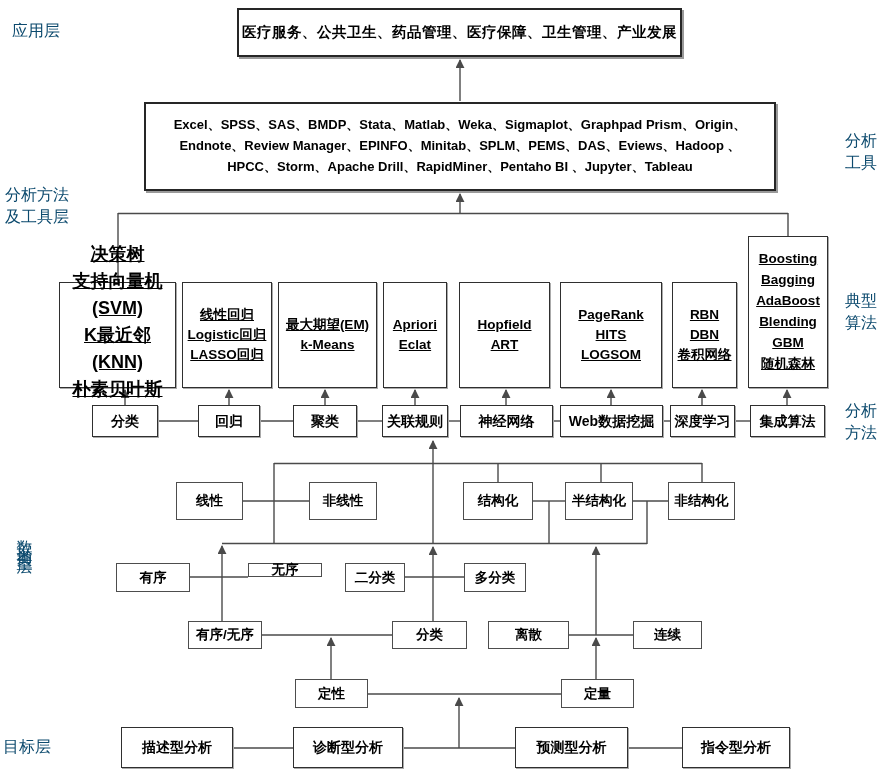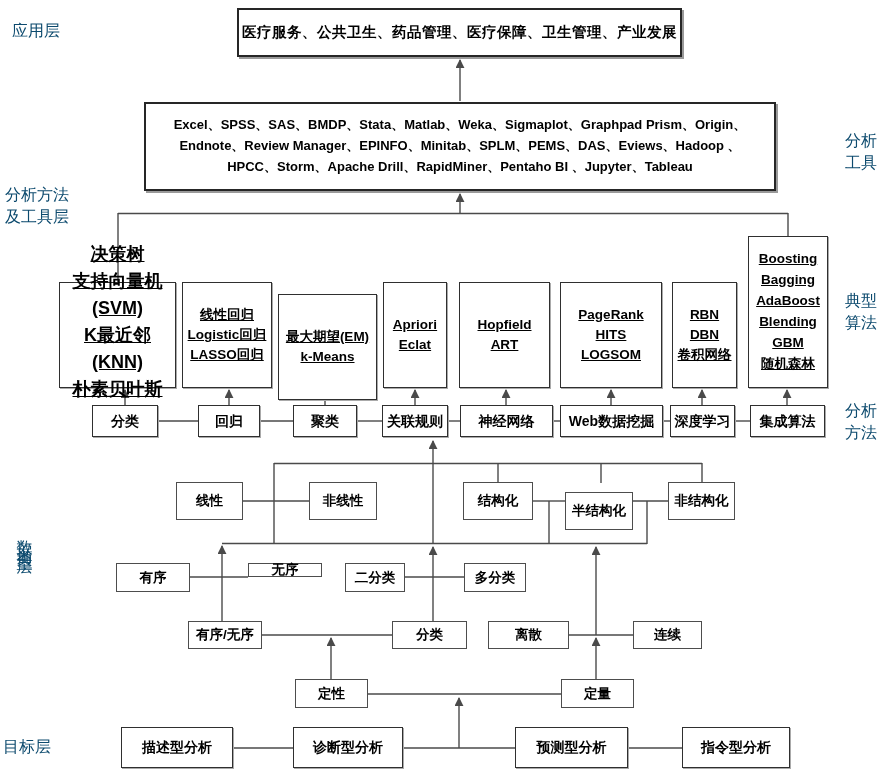--- a/index.html
+++ b/index.html
@@ -99,21 +99,21 @@
 Endnote、Review Manager、EPINFO、Minitab、SPLM、PEMS、DAS、Eviews、Hadoop 、
 HPCC、Storm、Apache Drill、RapidMiner、Pentaho BI 、Jupyter、Tableau</div>
 
   <div class="box alg" style="left:59px;top:282px;width:117px;height:106px;font-size:18px;">决策树
 支持向量机(SVM)
 K最近邻(KNN)
 朴素贝叶斯(NBC)</div>
   <div class="box alg" style="left:182px;top:282px;width:90px;height:106px;">线性回归
 Logistic回归
 LASSO回归</div>
-  <div class="box alg" style="left:278px;top:282px;width:99px;height:106px;margin-top:12px;">最大期望(EM)
+  <div class="box alg" style="left:278px;top:282px;width:99px;height:106px;">最大期望(EM)
 k-Means</div>
   <div class="box alg" style="left:383px;top:282px;width:64px;height:106px;">Apriori
 Eclat</div>
   <div class="box alg" style="left:459px;top:282px;width:91px;height:106px;">Hopfield
 ART</div>
   <div class="box alg" style="left:560px;top:282px;width:102px;height:106px;">PageRank
 HITS
 LOGSOM</div>
   <div class="box alg" style="left:672px;top:282px;width:65px;height:106px;">RBN
 DBN
@@ -130,21 +130,21 @@
   <div class="box m" style="left:293px;top:405px;width:64px;height:32px;">聚类</div>
   <div class="box m" style="left:382px;top:405px;width:66px;height:32px;">关联规则</div>
   <div class="box m" style="left:460px;top:405px;width:93px;height:32px;">神经网络</div>
   <div class="box m" style="left:560px;top:405px;width:103px;height:32px;">Web数据挖掘</div>
   <div class="box m" style="left:670px;top:405px;width:65px;height:32px;">深度学习</div>
   <div class="box m" style="left:750px;top:405px;width:75px;height:32px;">集成算法</div>
 
   <div class="box d" style="left:176px;top:482px;width:67px;height:38px;">线性</div>
   <div class="box d" style="left:309px;top:482px;width:68px;height:38px;">非线性</div>
   <div class="box d" style="left:463px;top:482px;width:70px;height:38px;">结构化</div>
-  <div class="box d" style="left:565px;top:482px;width:68px;height:38px;margin-top:10px;">半结构化</div>
+  <div class="box d" style="left:565px;top:482px;width:68px;height:38px;">半结构化</div>
   <div class="box d" style="left:668px;top:482px;width:67px;height:38px;">非结构化</div>
 
   <div class="box d" style="left:116px;top:563px;width:74px;height:29px;">有序</div>
   <div class="box d" style="left:248px;top:563px;width:74px;height:14px;">无序</div>
   <div class="box d" style="left:345px;top:563px;width:60px;height:29px;">二分类</div>
   <div class="box d" style="left:464px;top:563px;width:62px;height:29px;">多分类</div>
 
   <div class="box d" style="left:188px;top:621px;width:74px;height:28px;">有序/无序</div>
   <div class="box d" style="left:392px;top:621px;width:75px;height:28px;">分类</div>
   <div class="box d" style="left:488px;top:621px;width:81px;height:28px;">离散</div>

